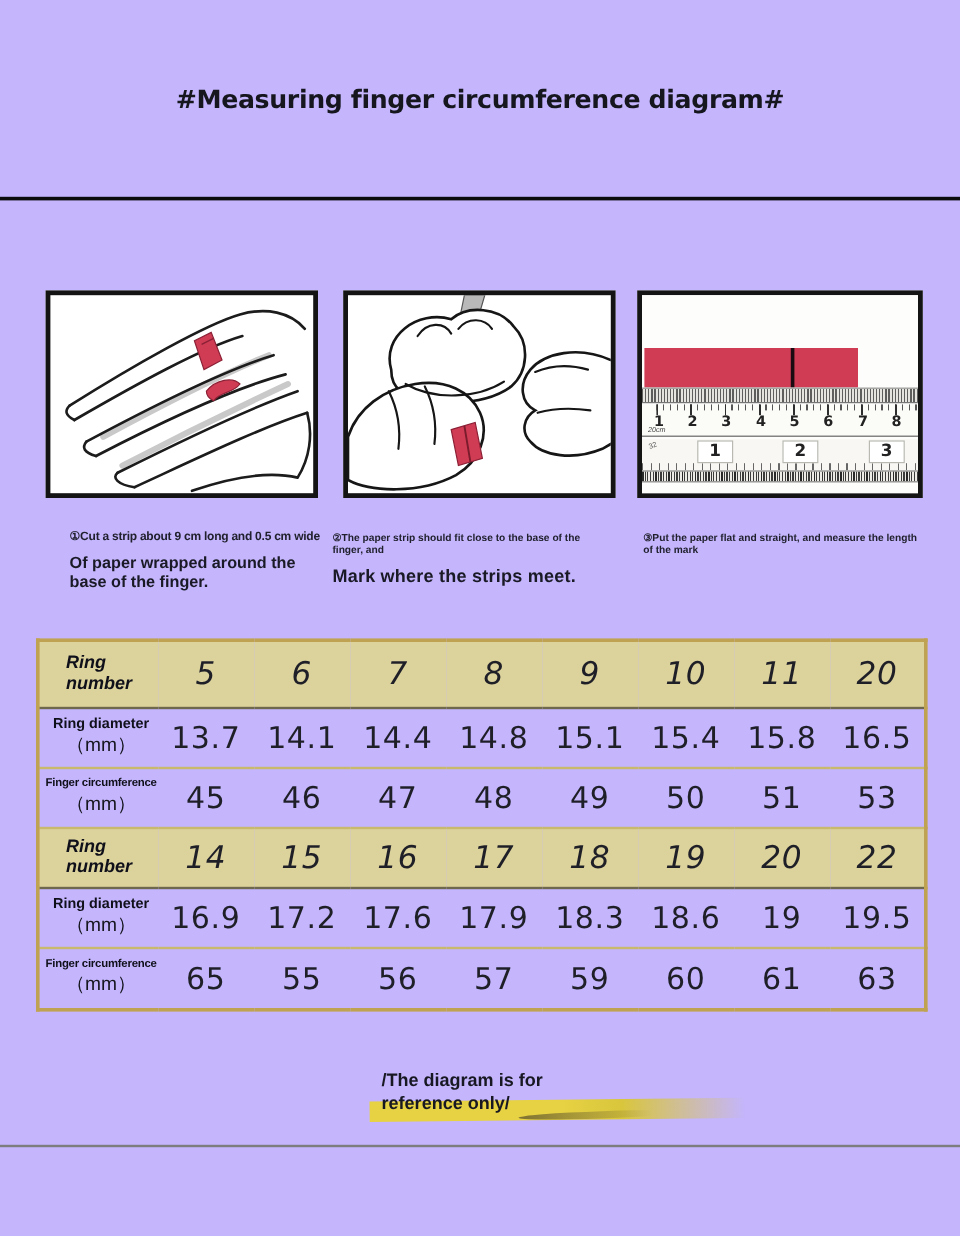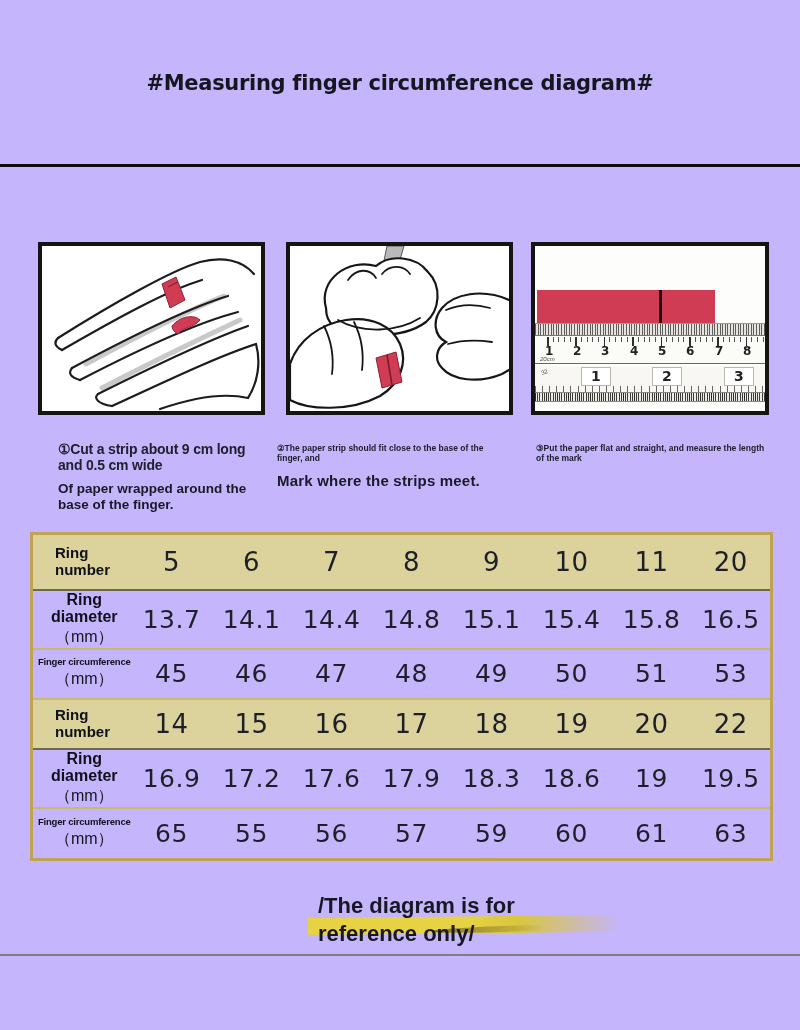--- a/index.html
+++ b/index.html
@@ -51,53 +51,53 @@
   .hatch-bottom{position:absolute;left:0;top:145.5px;width:100%;height:10px;background-color:#edece7;
     background-image:
       repeating-linear-gradient(90deg, rgba(40,40,40,.9) 0 1px, transparent 1px 2.2px),
       repeating-linear-gradient(90deg, rgba(20,20,20,.9) 0 1.4px, transparent 1.4px 11px);
     border-top:1px solid #888;border-bottom:1px solid #888;}
 
   
   .caption{position:absolute;color:#1a1a26;}
   .cap-note{font-weight:bold;color:#21212e;}
   #cap1{left:58px;top:441px;width:212px;}
-  #cap1 .cap-note{font-size:14px;letter-spacing:-0.2px;}
+  #cap1 .cap-note{font-size:10px;letter-spacing:-0.2px;}
   #cap1 .cap-main{margin-top:8px;font-size:13.5px;font-weight:bold;line-height:1.15;width:195px;}
   #cap2{left:277px;top:443px;width:224px;}
   #cap2 .cap-note{font-size:8.5px;font-weight:600;}
   #cap2 .cap-main{margin-top:9px;font-size:15px;font-weight:bold;letter-spacing:0.2px;}
   #cap3{left:536px;top:443px;width:238px;}
   #cap3 .cap-note{font-size:8.5px;font-weight:600;}
   #cap3 .cap-main{margin-top:10px;font-size:16px;font-weight:bold;}
 
   
   .size-table{position:absolute;left:30px;top:532px;width:740px;border-collapse:collapse;table-layout:fixed;
     border:3px solid var(--table-border);}
   .size-table td{text-align:center;vertical-align:middle;}
-  tr.row-tan{background:var(--table-header-bg);}
+  tr.row-tan{background:var(--table-header-bg);font-style:italic;}
   tr.row-tan td{border-bottom:2px solid #6e684e;}
   tr.row-white td{border-bottom:2px solid #c9b96d;}
   tr:last-child td{border-bottom:none;}
   td.num{font-family:"DejaVu Sans",sans-serif;font-size:25px;color:#1f1f28;letter-spacing:0.5px;font-weight:normal;}
   tr.row-tan td.num{font-size:26px;}
   td.lbl{padding-left:4px;}
-  .lbl-main{font-weight:bold;font-size:16px;line-height:1.1;color:#10101a;}
+  .lbl-main{font-weight:bold;font-size:12px;line-height:1.1;color:#10101a;}
   tr.row-tan .lbl-main{font-size:15px;text-align:left;padding-left:18px;}
   .lbl-fc{font-size:9.5px;letter-spacing:-0.2px;text-align:center;}
   .lbl-unit{font-size:16px;margin-top:1px;color:#15151d;}
 
   
   .footer-wrap{position:absolute;left:0;top:892px;width:800px;height:60px;}
   .hl-band{position:absolute;left:308px;top:24px;width:382px;height:17px;
     background:linear-gradient(90deg,var(--highlight-yellow) 0,var(--highlight-yellow) 42%,#d9c63c 55%,rgba(217,198,60,0) 82%);
     transform:rotate(-0.6deg);}
   .hl-tail{position:absolute;left:432px;top:34px;width:140px;height:6px;border-radius:50%;
     background:linear-gradient(90deg,rgba(90,80,45,.75),rgba(90,80,45,0) 80%);transform:rotate(-2deg);}
-  .footer-text{position:absolute;left:318px;top:0;font-size:22px;font-weight:bold;line-height:1.25;color:#181822;}
+  .footer-text{position:absolute;left:318px;top:0;font-size:15px;font-weight:bold;line-height:1.25;color:#181822;}
 </style>
 </head>
 <body>
 
 <div class="page">
 
   <div class="title">#Measuring finger circumference diagram#</div>
   <div class="divider-top"></div>
 
   <div class="panel" id="panel1">

